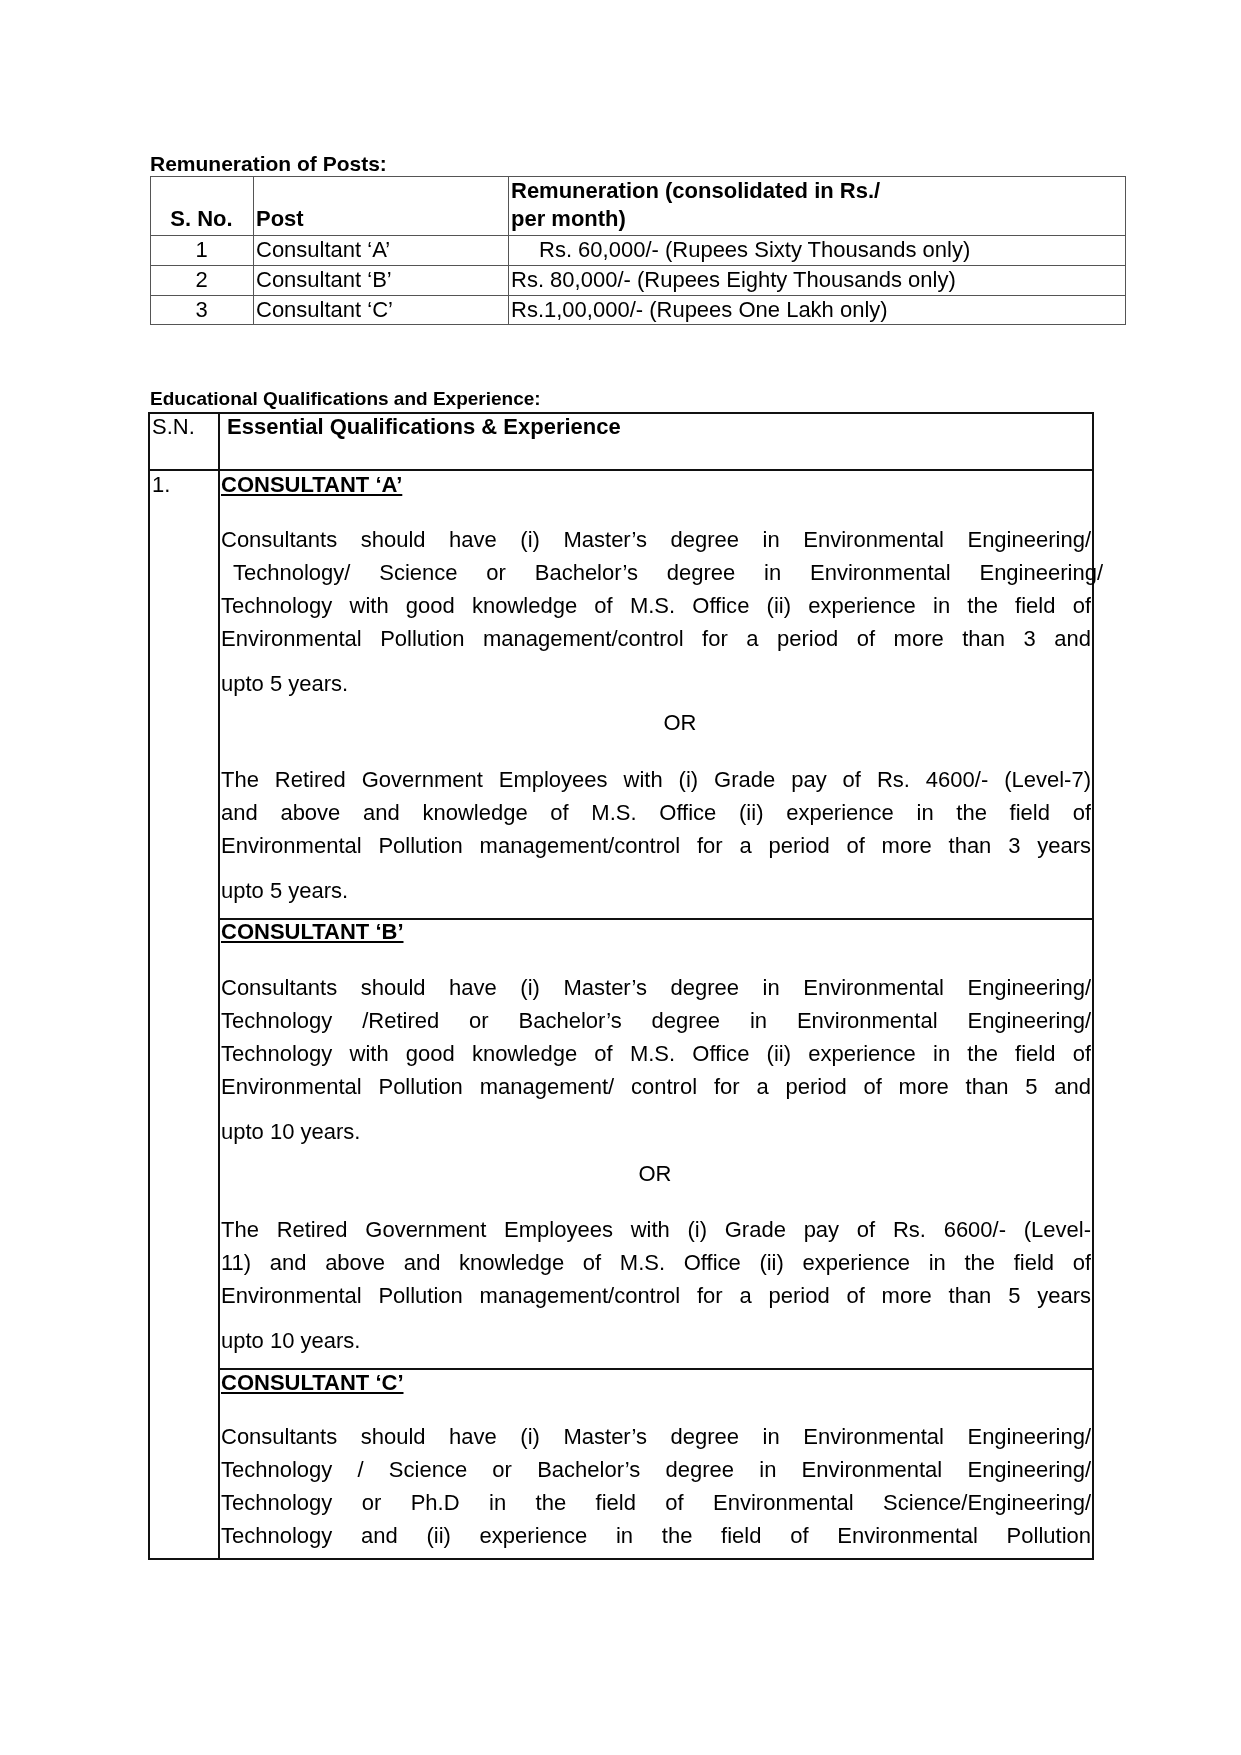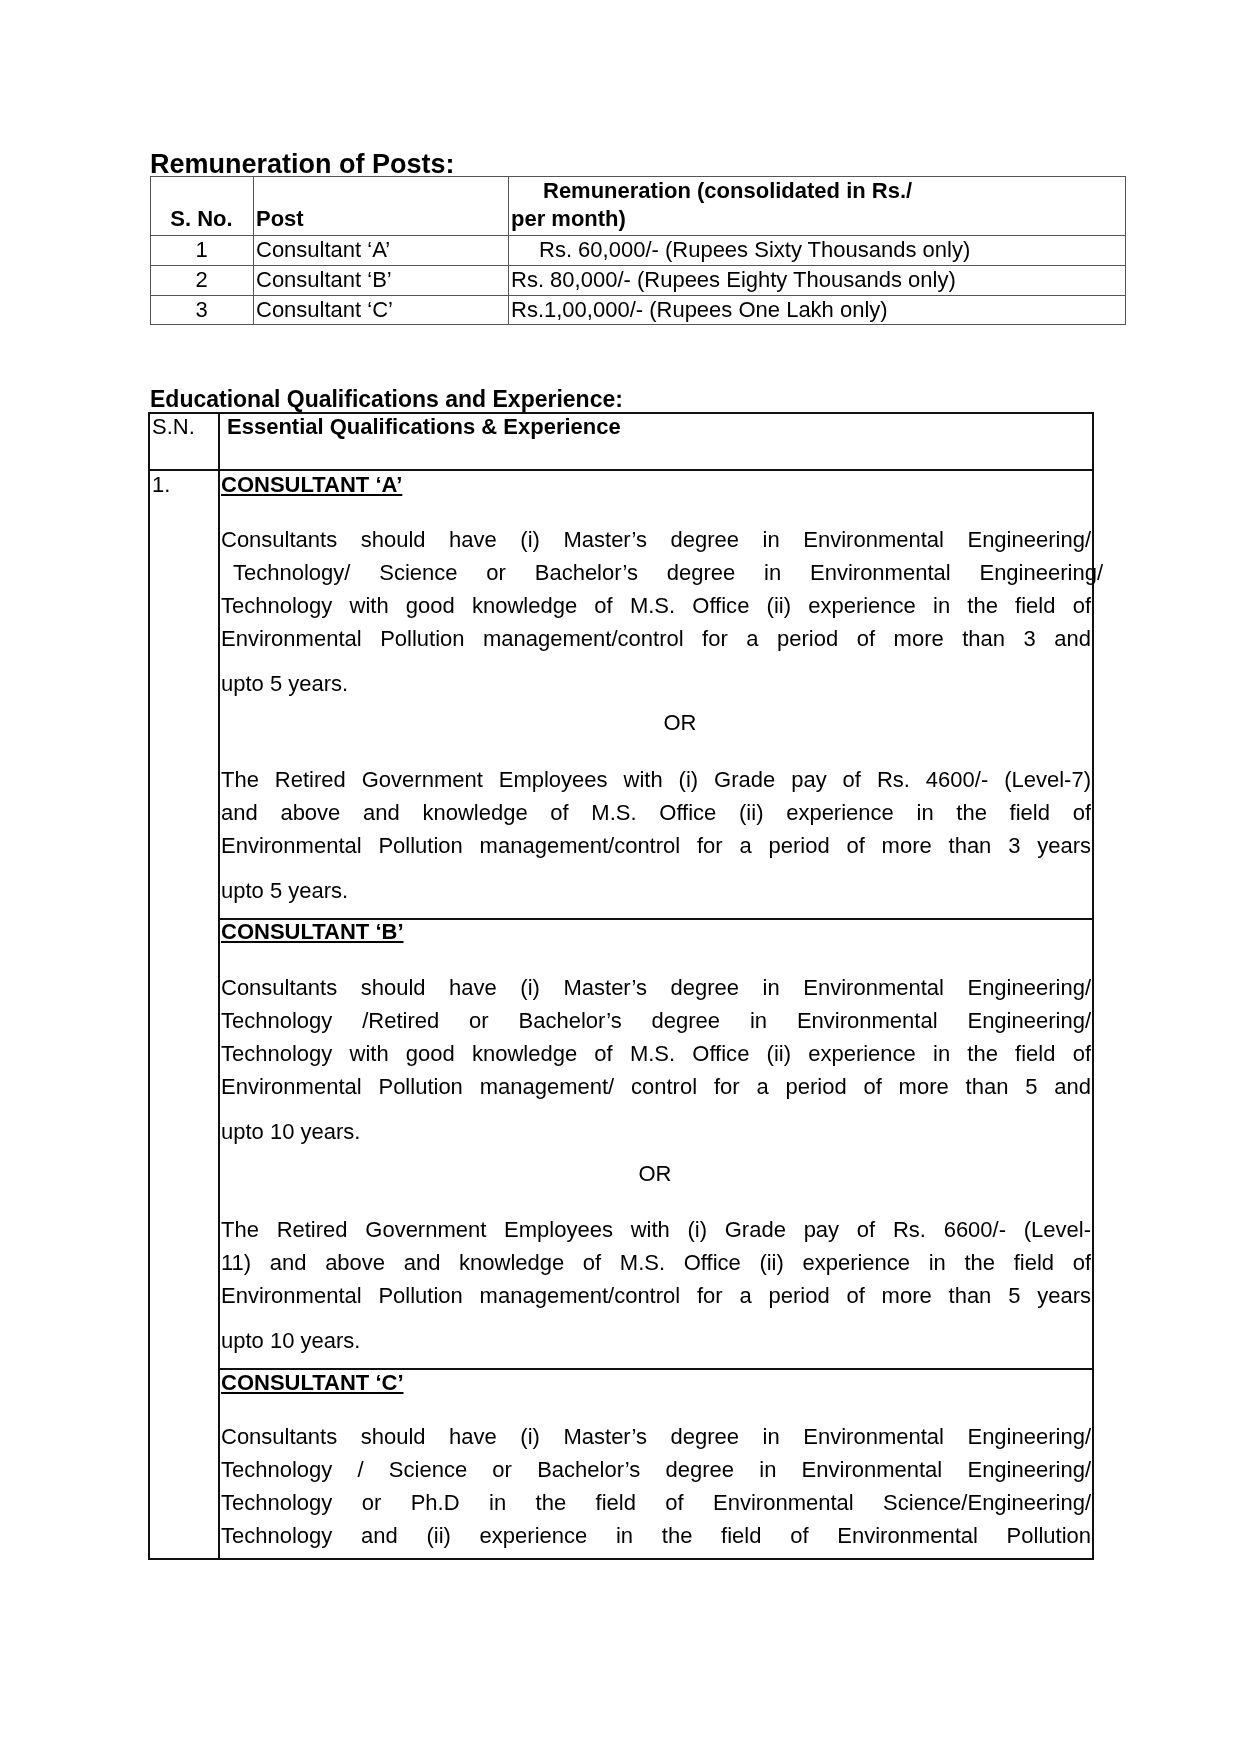--- a/index.html
+++ b/index.html
@@ -1,19 +1,19 @@
 <!DOCTYPE html>
 <html><head>
 <meta charset="utf-8">
 <style>
   html, body { margin:0; padding:0; background:#ffffff; }
   body { width:1241px; height:1755px; position:relative; overflow:hidden;
          font-family:"Liberation Sans", sans-serif; color:#000; }
   .abs { position:absolute; }
-  .title { font-weight:bold; font-size:27px; line-height:24px; white-space:nowrap; }
+  .title { font-weight:bold; font-size:21px; line-height:24px; white-space:nowrap; }
   
   .t1 { position:absolute; left:150px; top:176px; width:976px; height:149px;
         border:1.5px solid #555; box-sizing:border-box; }
   .t1 .vline { position:absolute; top:0; bottom:0; width:0; border-left:1.5px solid #555; }
   .t1 .hline { position:absolute; left:0; right:0; height:0; border-top:1.5px solid #555; }
   .cell { position:absolute; font-size:22px; line-height:26px; white-space:nowrap; }
   .bold { font-weight:bold; }
   
   .t2 { position:absolute; left:148px; top:412px; width:946px; height:1148px;
         border:2px solid #111; box-sizing:border-box; }
@@ -35,40 +35,40 @@
 <div class="t1">
   <div class="vline" style="left:102px;"></div>
   <div class="vline" style="left:357px;"></div>
   <div class="hline" style="top:58px;"></div>
   <div class="hline" style="top:88px;"></div>
   <div class="hline" style="top:118px;"></div>
 </div>
 
 <div class="cell bold" style="left:150px; width:103px; top:206px; text-align:center;">S. No.</div>
 <div class="cell bold" style="left:256px; top:206px;">Post</div>
-<div class="cell bold" style="left:511px; top:178px;margin-left:32px;">Remuneration (consolidated in Rs./</div>
+<div class="cell bold" style="left:511px; top:178px;">Remuneration (consolidated in Rs./</div>
 <div class="cell bold" style="left:511px; top:206px;">per month)</div>
 
 <div>
   <div class="cell" style="left:150px; width:103px; top:237px; text-align:center;">1</div>
   <div class="cell" style="left:256px; top:237px;">Consultant ‘A’</div>
   <div class="cell" style="left:511px; top:237px;margin-left:28px;">Rs. 60,000/- (Rupees Sixty Thousands only)</div>
 </div>
 <div>
   <div class="cell" style="left:150px; width:103px; top:267px; text-align:center;">2</div>
   <div class="cell" style="left:256px; top:267px;">Consultant ‘B’</div>
   <div class="cell" style="left:511px; top:267px;">Rs. 80,000/- (Rupees Eighty Thousands only)</div>
 </div>
 <div>
   <div class="cell" style="left:150px; width:103px; top:297px; text-align:center;">3</div>
   <div class="cell" style="left:256px; top:297px;">Consultant ‘C’</div>
   <div class="cell" style="left:511px; top:297px;">Rs.1,00,000/- (Rupees One Lakh only)</div>
 </div>
 
-<div class="abs title" style="left:150px; top:387px; font-size:23px;">Educational Qualifications and Experience:</div>
+<div class="abs title" style="left:150px; top:387px; font-size:19px;">Educational Qualifications and Experience:</div>
 
 <div class="t2">
   <div class="vline"></div>
   <div class="hfull" style="top:55px;"></div>
   <div class="hpart" style="top:504px;"></div>
   <div class="hpart" style="top:954px;"></div>
 </div>
 
 <div class="cell" style="left:152px; top:414px;">S.N.</div>
 <div class="cell bold" style="left:227px; top:414px;">Essential Qualifications &amp; Experience</div>

